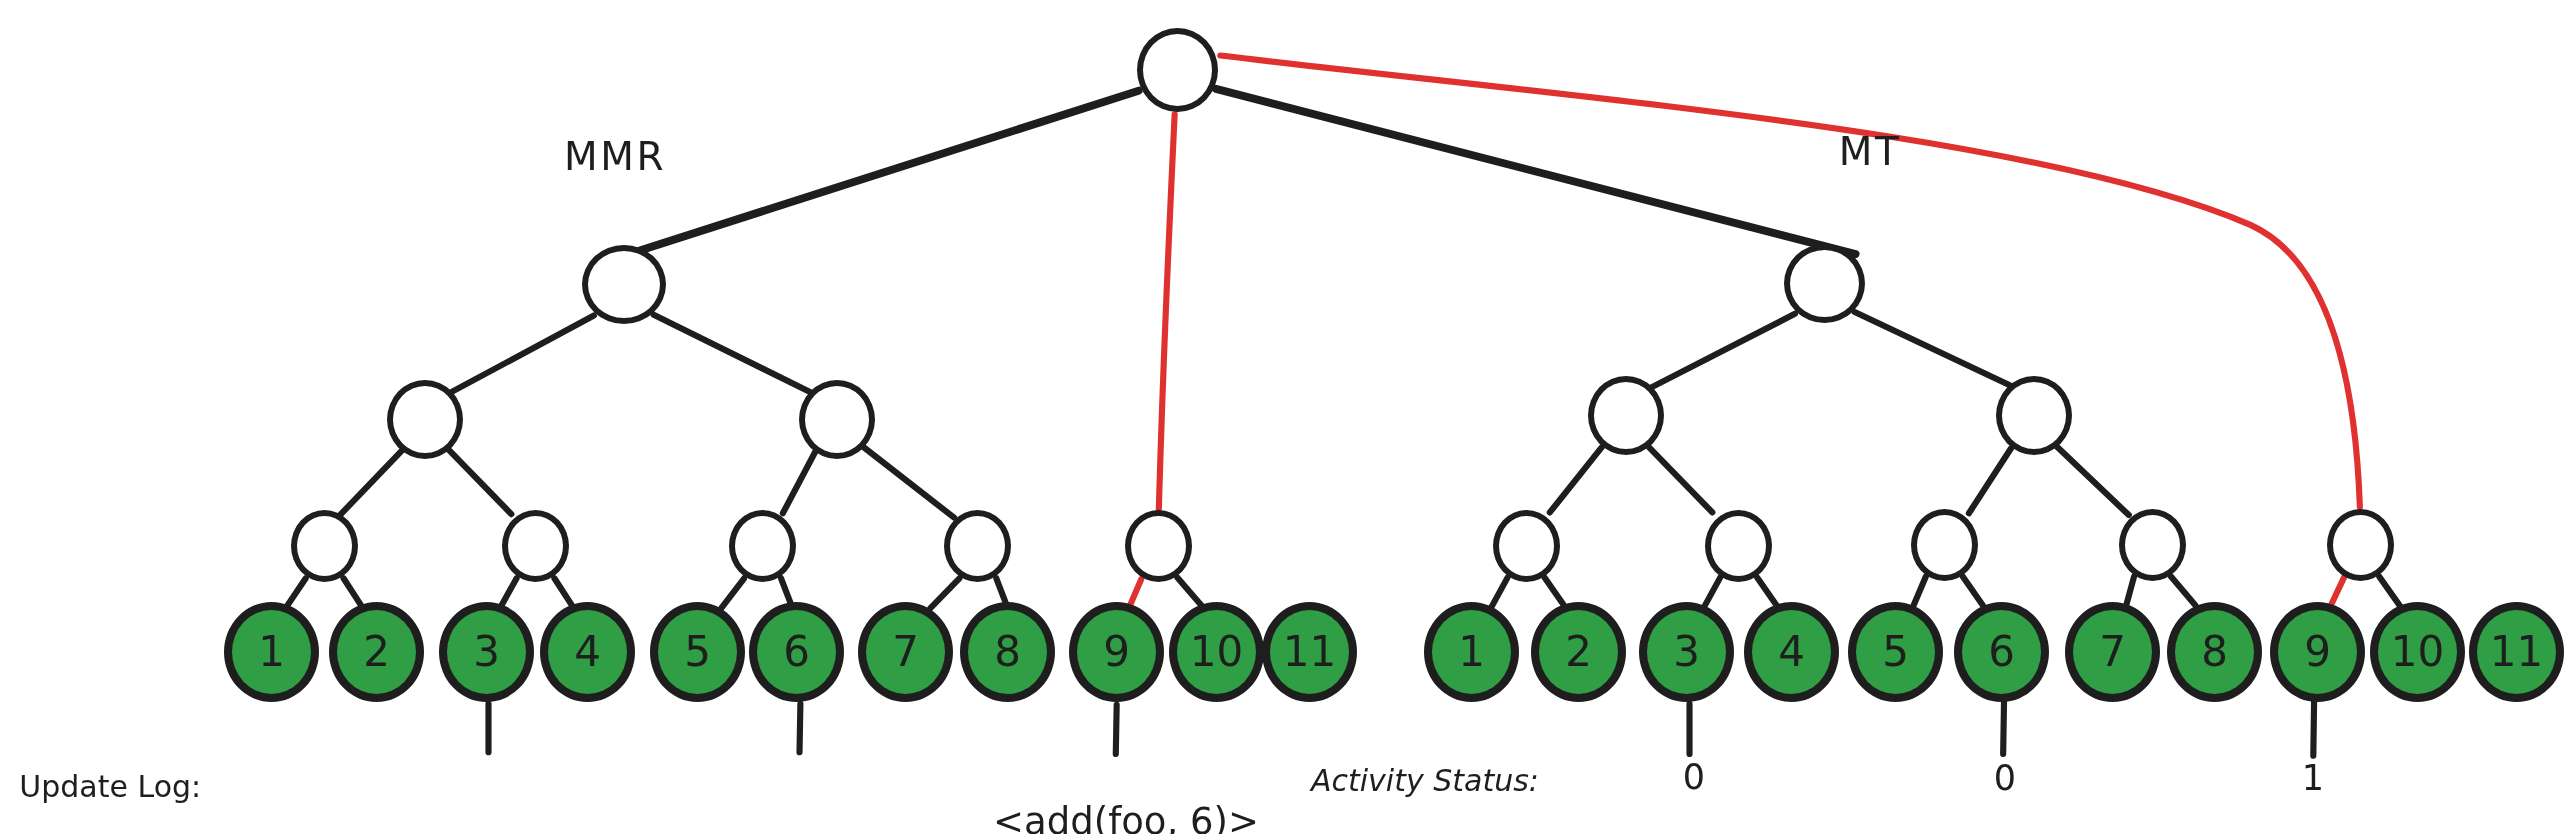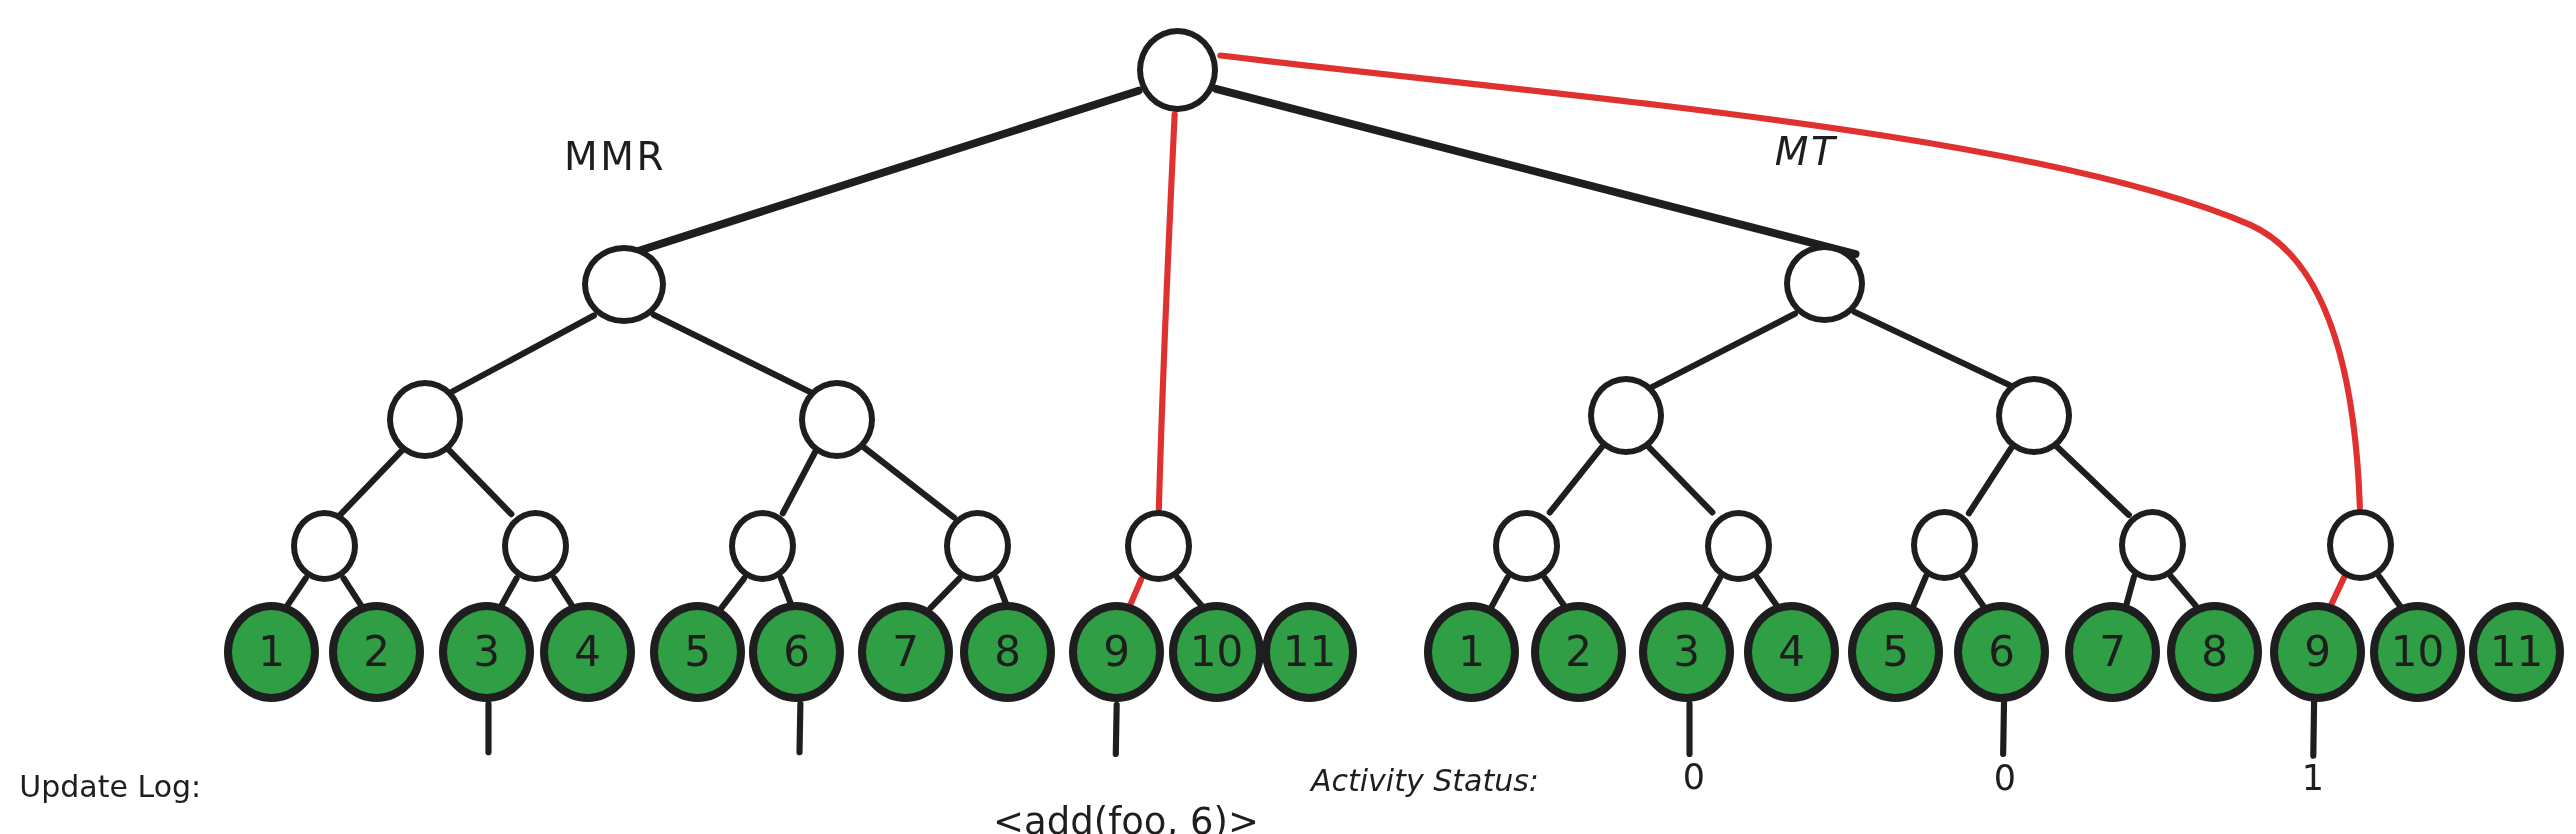--- a/index.html
+++ b/index.html
@@ -62,21 +62,21 @@
       <line x1="2668" y1="657" x2="2652" y2="691" stroke="#e03131" stroke-width="7" stroke-linecap="round"></line>
       <line x1="556" y1="801" x2="556" y2="856" stroke="#1e1e1e" stroke-width="7" stroke-linecap="round"></line>
       <line x1="911" y1="801" x2="910" y2="856" stroke="#1e1e1e" stroke-width="7" stroke-linecap="round"></line>
       <line x1="1271" y1="802" x2="1270" y2="858" stroke="#1e1e1e" stroke-width="7" stroke-linecap="round"></line>
       <line x1="1923" y1="801" x2="1923" y2="858" stroke="#1e1e1e" stroke-width="7" stroke-linecap="round"></line>
       <line x1="2281" y1="797" x2="2280" y2="858" stroke="#1e1e1e" stroke-width="7" stroke-linecap="round"></line>
       <line x1="2634" y1="791" x2="2633" y2="860" stroke="#1e1e1e" stroke-width="7" stroke-linecap="round"></line>
     </svg>
 
   <div class="lbl center tree-label" style="left:615px;top:156px;">MMR</div>
-  <div class="lbl center tree-label" style="left:1806px;top:151px;font-style:italic;">MT</div>
+  <div class="lbl center tree-label" style="left:1870px;top:151px;">MT</div>
 
   <div class="lbl lefty section-title" style="left:19.3px;top:786px;">Update Log:</div>
   <div class="lbl center log-entry" style="left:1126px;top:781px;margin-top:40px;">&lt;add(foo, 6)&gt;</div>
 
   <div class="lbl lefty section-title" style="left:1311px;top:780px;font-style:italic;">Activity Status:</div>
   <div class="lbl center status-value" style="left:1694px;top:777px;">0</div>
   <div class="lbl center status-value" style="left:2005px;top:778px;">0</div>
   <div class="lbl center status-value" style="left:2313px;top:778px;">1</div>
 <div class="node internal" style="left: 1137px; top: 28px; width: 81px; height: 84px;"></div>
     <div class="node internal" style="left: 582px; top: 245px; width: 84px; height: 79px;"></div>

